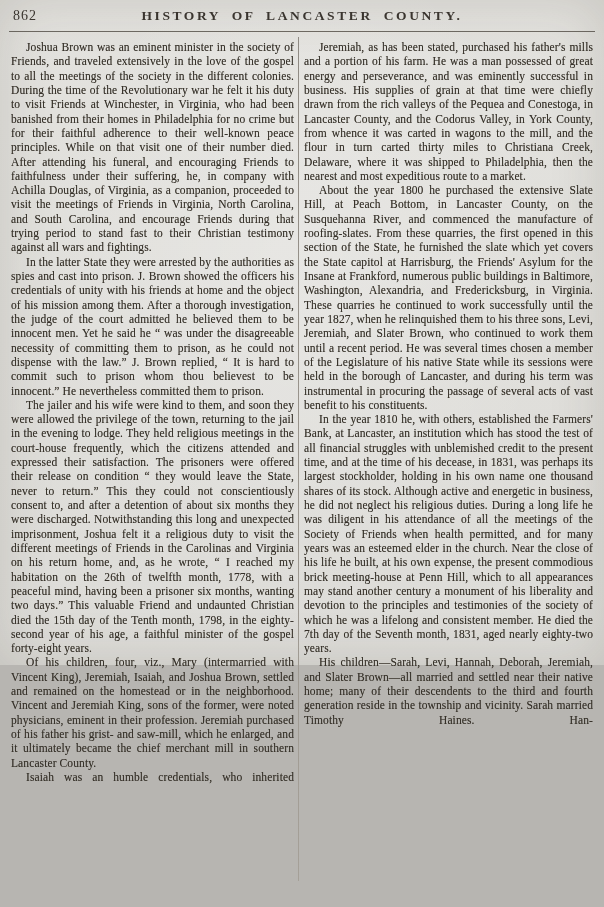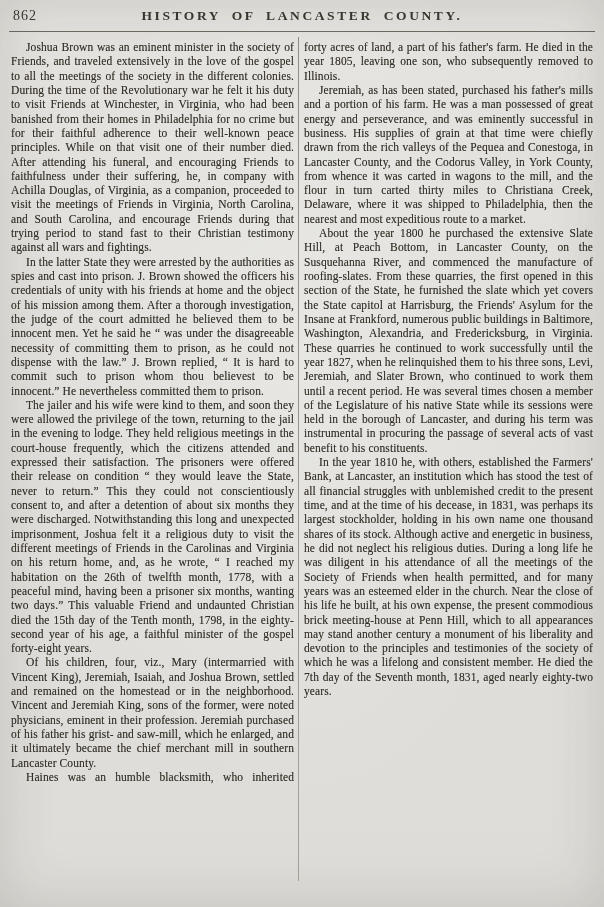--- a/index.html
+++ b/index.html
@@ -9,21 +9,21 @@
   body {
     width: 604px;
     height: 907px;
     overflow: hidden;
     background: #b7b5b1;
     font-family: "Liberation Serif", "DejaVu Serif", serif;
   }
   .page {
     position: relative;
     width: 604px;
-    height: 907px;
+    height: 665px;
     background:
       radial-gradient(ellipse at 50% 40%, rgba(255,255,255,0.22) 0%, rgba(255,255,255,0) 60%),
       linear-gradient(180deg, #e3e2de 0%, #e0dfdb 50%, #dddcd8 100%);
     box-shadow: inset 0 0 55px rgba(60,55,45,0.16);
     color: #35302b;
     box-sizing: border-box;
   }
   header.page-header {
     position: absolute;
     top: 6px;
@@ -104,27 +104,27 @@
 
   <div class="header-rule"></div>
 
   <div class="columns">
 
     <div class="col col-left">
       <p>Joshua Brown was an eminent minister in the society of Friends, and traveled extensively in the love of the gospel to all the meetings of the society in the different colonies.  During the time of the Revolutionary war he felt it his duty to visit Friends at Winchester, in Virginia, who had been banished from their homes in Philadelphia for no crime but for their faithful adherence to their well-known peace principles.  While on that visit one of their number died.  After attending his funeral, and encouraging Friends to faithfulness under their suffering, he, in company with Achilla Douglas, of Virginia, as a companion, proceeded to visit the meetings of Friends in Virginia, North Carolina, and South Carolina, and encourage Friends during that trying period to stand fast to their Christian testimony against all wars and fightings.</p>
       <p>In the latter State they were arrested by the authorities as spies and cast into prison.  J. Brown showed the officers his credentials of unity with his friends at home and the object of his mission among them.  After a thorough investigation, the judge of the court admitted he believed them to be innocent men.  Yet he said he “ was under the disagreeable necessity of committing them to prison, as he could not dispense with the law.”   J. Brown replied, “ It is hard to commit such to prison whom thou believest to be innocent.”  He nevertheless committed them to prison.</p>
       <p>The jailer and his wife were kind to them, and soon they were allowed the privilege of the town, returning to the jail in the evening to lodge.  They held religious meetings in the court-house frequently, which the citizens attended and expressed their satisfaction.  The prisoners were offered their release on condition “ they would leave the State, never to return.”  This they could not conscientiously consent to, and after a detention of about six months they were discharged.  Notwithstanding this long and unexpected imprisonment, Joshua felt it a religious duty to visit the different meetings of Friends in the Carolinas and Virginia on his return home, and, as he wrote, “ I reached my habitation on the 26th of twelfth month, 1778, with a peaceful mind, having been a prisoner six months, wanting two days.”  This valuable Friend and undaunted Christian died the 15th day of the Tenth month, 1798, in the eighty-second year of his age, a faithful minister of the gospel forty-eight years.</p>
       <p>Of his children, four, viz., Mary (intermarried with Vincent King), Jeremiah, Isaiah, and Joshua Brown, settled and remained on the homestead or in the neighborhood.  Vincent and Jeremiah King, sons of the former, were noted physicians, eminent in their profession.  Jeremiah purchased of his father his grist- and saw-mill, which he enlarged, and it ultimately became the chief merchant mill in southern Lancaster County.</p>
-      <p class="runover">Haines was an humble blacksmith, who inherited</p>
+      <p class="runover">Isaiah was an humble credentials, who inherited</p>
     </div>
 
     <div class="col-divider"></div>
 
     <div class="col col-right">
-      <p class="no-indent">forty acres of land, a part of his father's farm.  He died in the year 1805, leaving one son, who subsequently removed to Illinois.</p>
       <p>Jeremiah, as has been stated, purchased his father's mills and a portion of his farm.  He was a man possessed of great energy and perseverance, and was eminently successful in business.  His supplies of grain at that time were chiefly drawn from the rich valleys of the Pequea and Conestoga, in Lancaster County, and the Codorus Valley, in York County, from whence it was carted in wagons to the mill, and the flour in turn carted thirty miles to Christiana Creek, Delaware, where it was shipped to Philadelphia, then the nearest and most expeditious route to a market.</p>
       <p>About the year 1800 he purchased the extensive Slate Hill, at Peach Bottom, in Lancaster County, on the Susquehanna River, and commenced the manufacture of roofing-slates.  From these quarries, the first opened in this section of the State, he furnished the slate which yet covers the State capitol at Harrisburg, the Friends' Asylum for the Insane at Frankford, numerous public buildings in Baltimore, Washington, Alexandria, and Fredericksburg, in Virginia.  These quarries he continued to work successfully until the year 1827, when he relinquished them to his three sons, Levi, Jeremiah, and Slater Brown, who continued to work them until a recent period.  He was several times chosen a member of the Legislature of his native State while its sessions were held in the borough of Lancaster, and during his term was instrumental in procuring the passage of several acts of vast benefit to his constituents.</p>
       <p>In the year 1810 he, with others, established the Farmers' Bank, at Lancaster, an institution which has stood the test of all financial struggles with unblemished credit to the present time, and at the time of his decease, in 1831, was perhaps its largest stockholder, holding in his own name one thousand shares of its stock.  Although active and energetic in business, he did not neglect his religious duties.  During a long life he was diligent in his attendance of all the meetings of the Society of Friends when health permitted, and for many years was an esteemed elder in the church.  Near the close of his life he built, at his own expense, the present commodious brick meeting-house at Penn Hill, which to all appearances may stand another century a monument of his liberality and devotion to the principles and testimonies of the society of which he was a lifelong and consistent member.  He died the 7th day of the Seventh month, 1831, aged nearly eighty-two years.</p>
+      <p class="runover">His children—Sarah, Levi, Hannah, Deborah, Jeremiah, and Slater Brown—all married and settled near their native home; many of their descendents to the third and fourth generation reside in the township and vicinity.  Sarah married Timothy Haines.  Han-</p>
     </div>
 
   </div>
 
 </div>
 
 </body></html>

